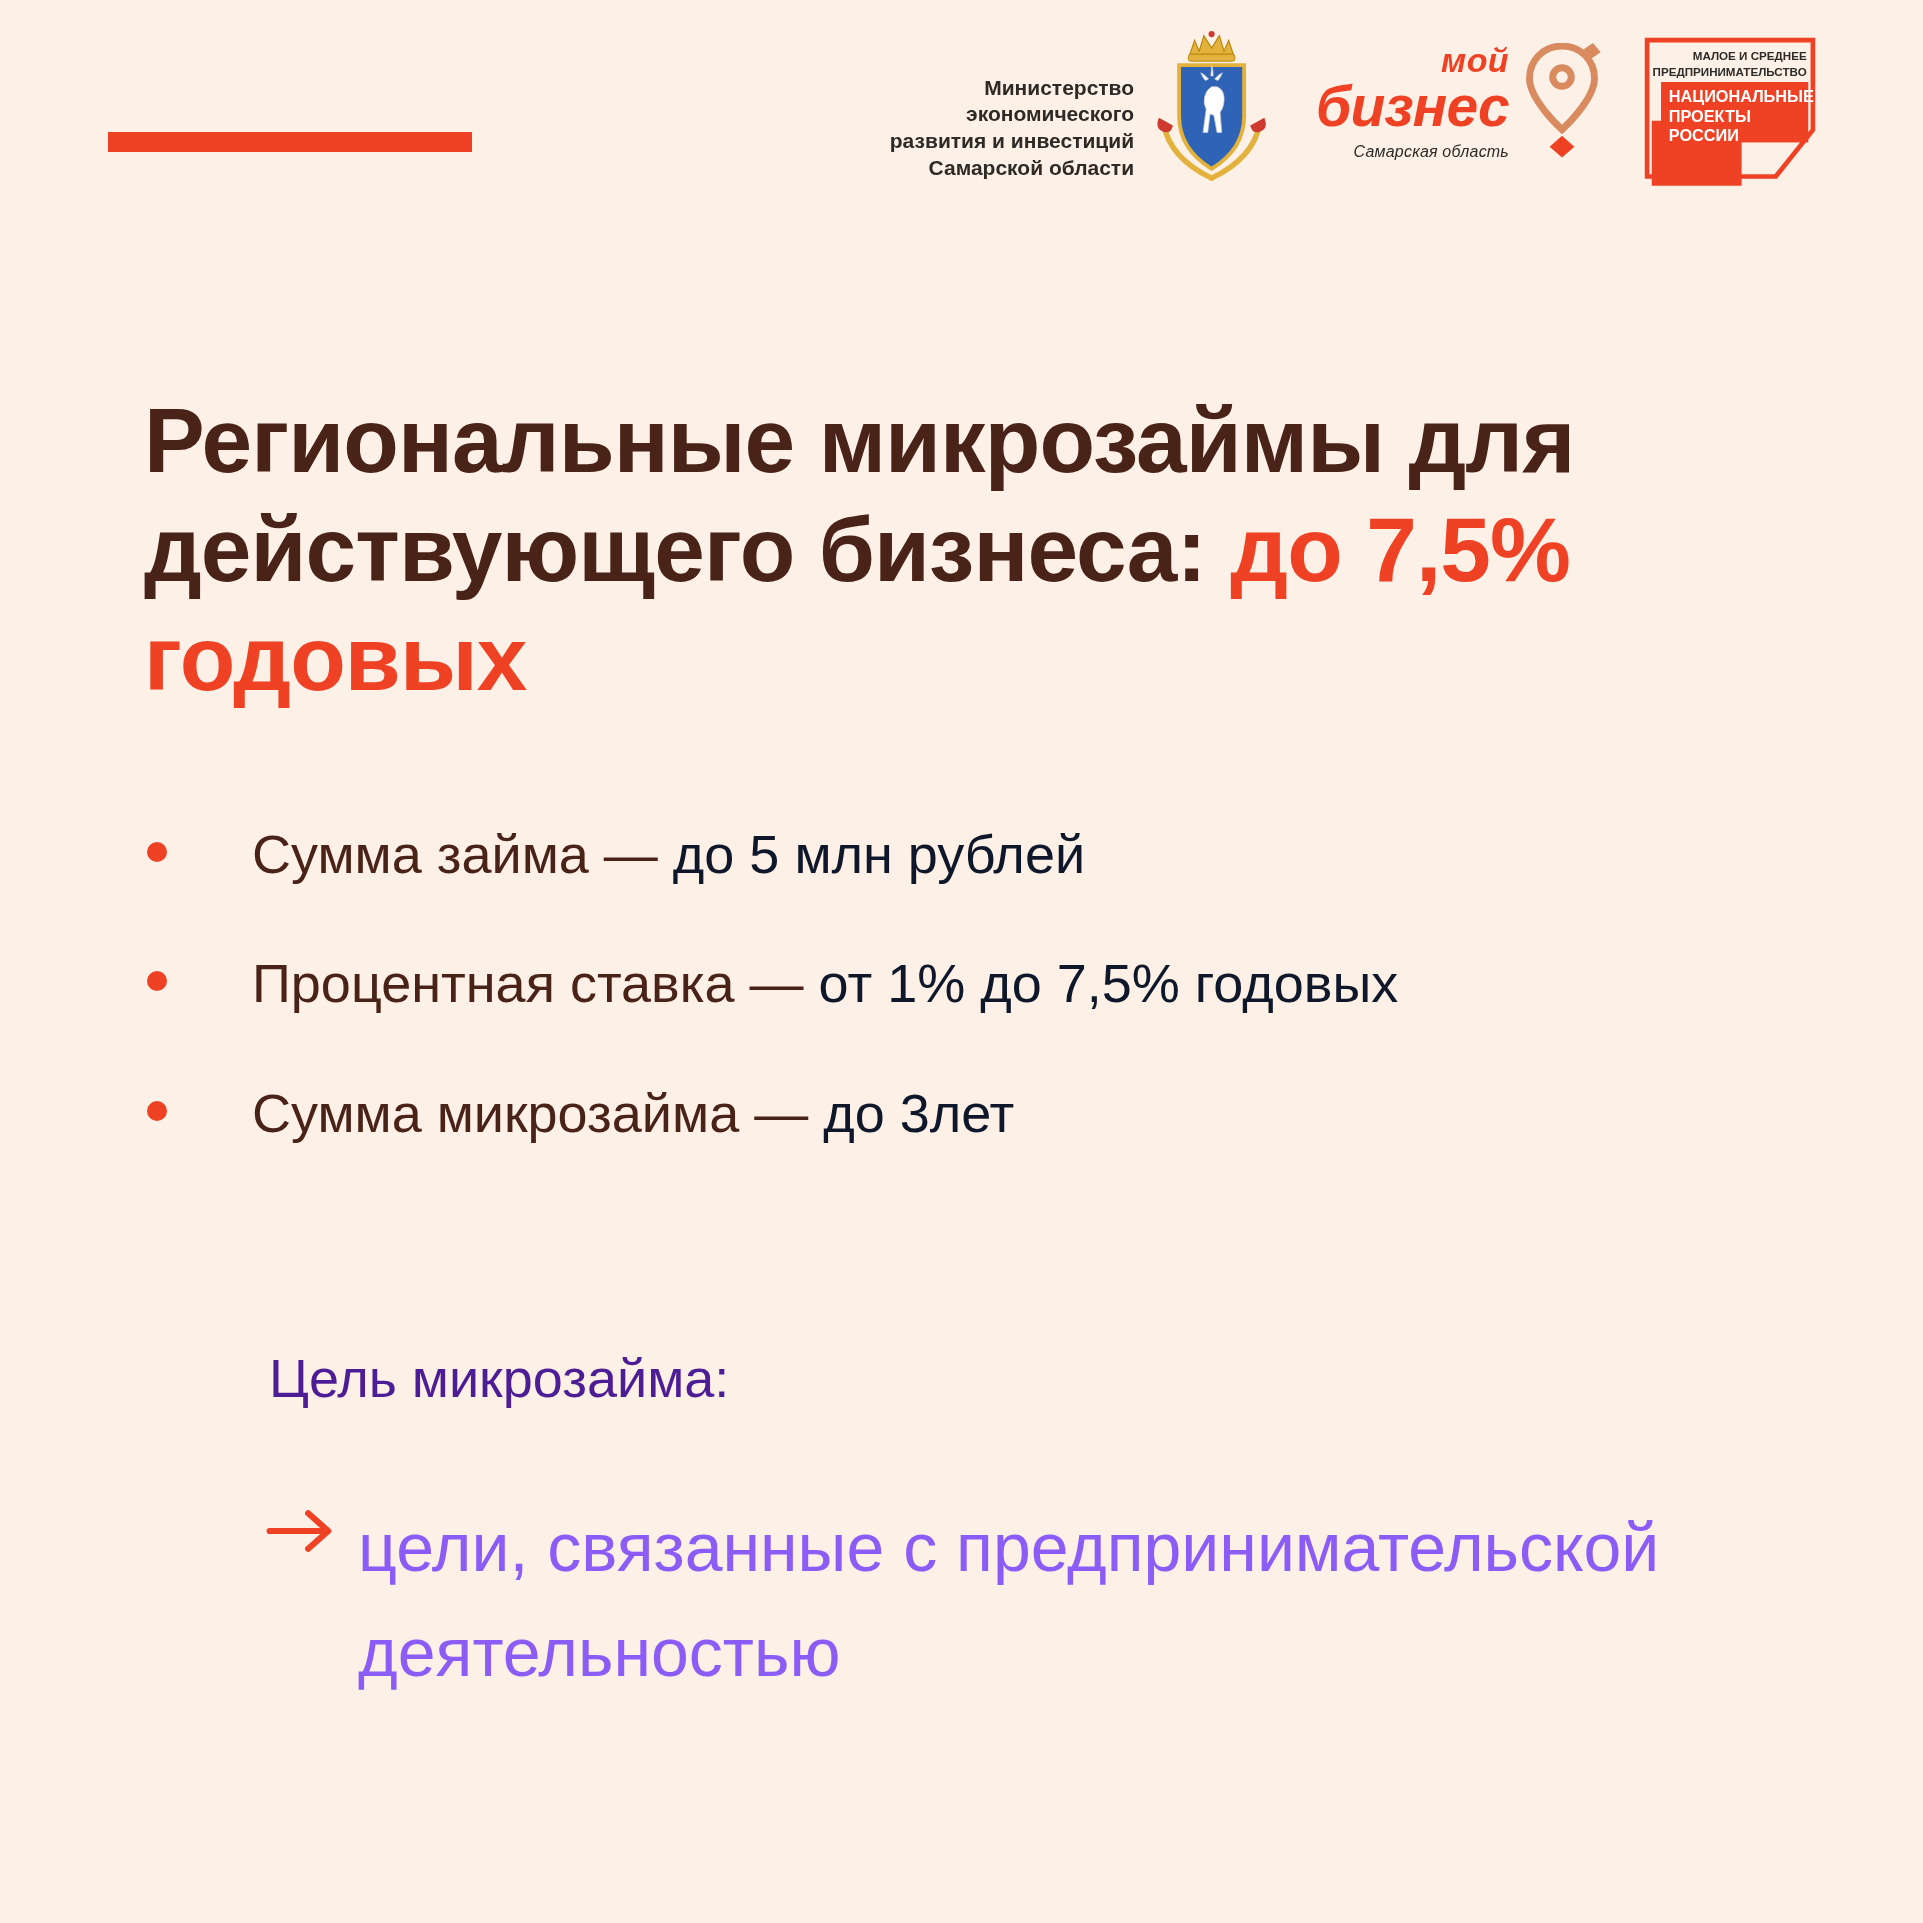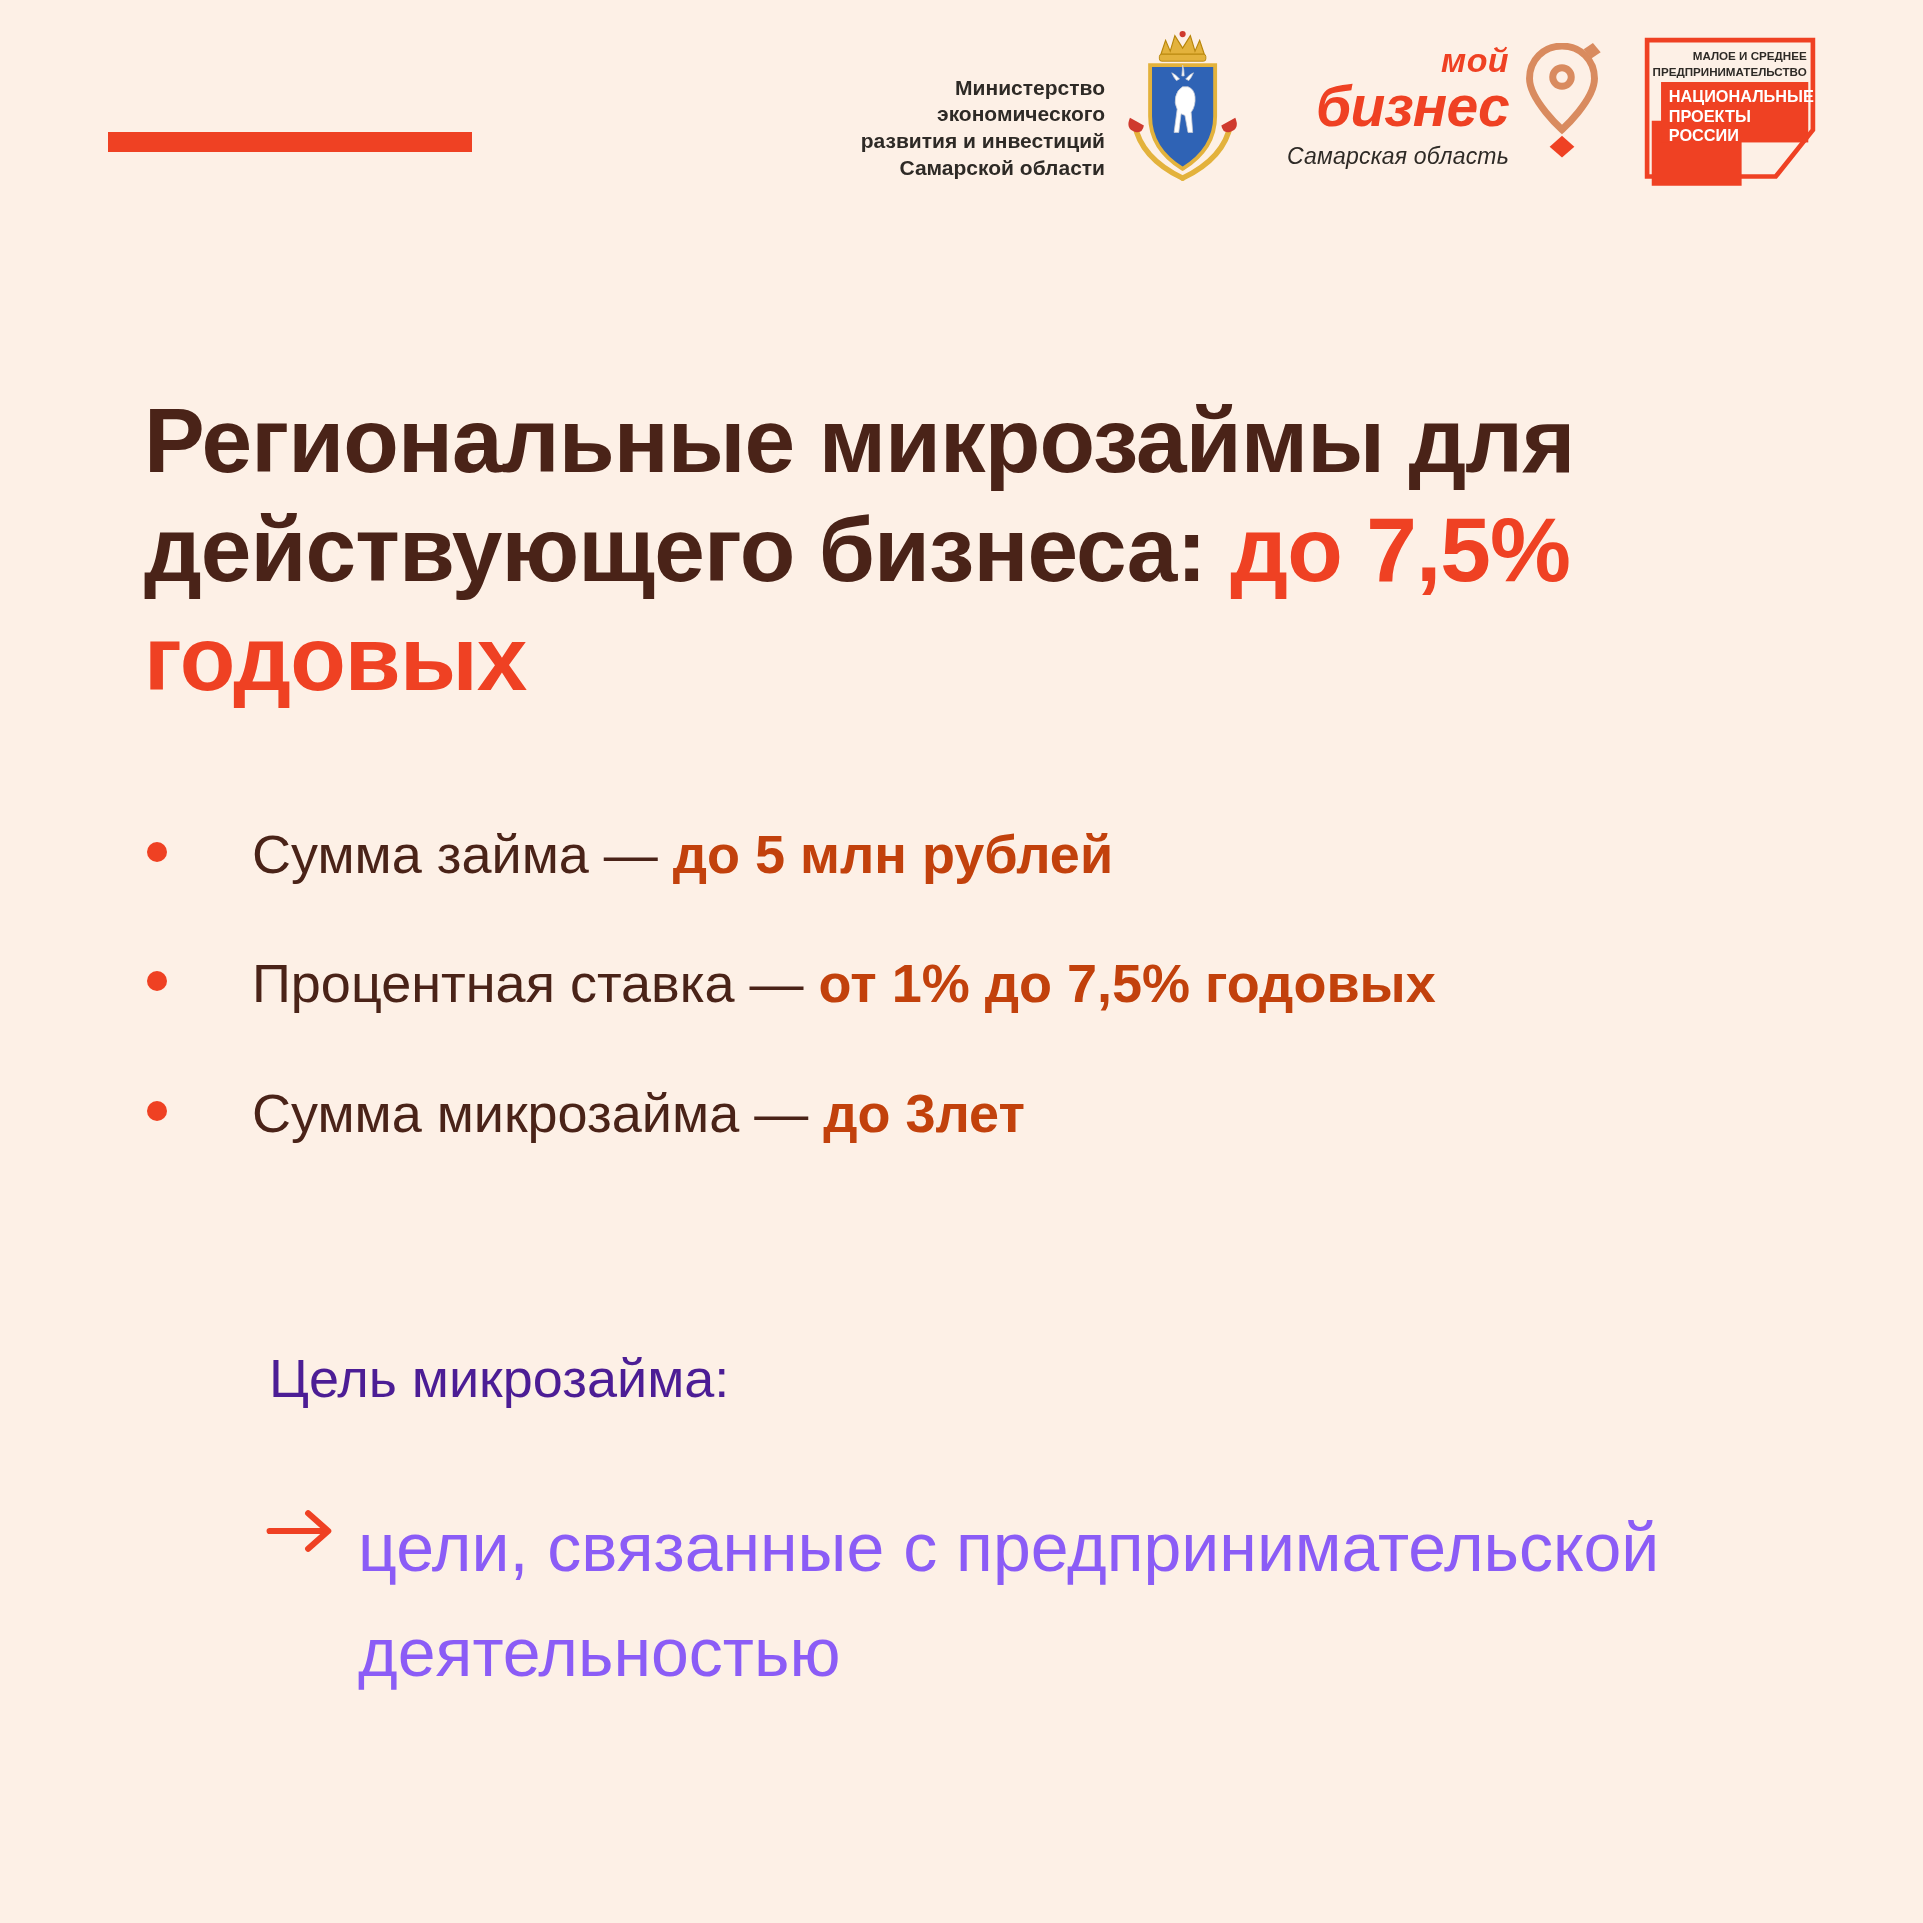--- a/index.html
+++ b/index.html
@@ -82,21 +82,21 @@
     text-align: right;
   }
   .mybiz-biznes {
     font-size: 57px;
     font-weight: bold;
     color: #ef4123;
     line-height: 1.02;
     letter-spacing: -0.8px;
   }
   .mybiz-region {
-    font-size: 23px;
+    font-size: 16px;
     color: #2e2a26;
     margin-top: 7.7px;
     letter-spacing: 0.2px;
   }
   .pin {
     width: 84px;
     height: 116px;
     position: relative;
   }
 
@@ -144,22 +144,22 @@
     position: relative;
     top: -11px;
   }
   .bullet-text {
     font-size: 54px;
     line-height: 1.1;
     color: #4a2318;
     white-space: nowrap;
   }
   .bullet-text b {
-    color: #c2410c;
-    font-weight: bold;
+    color: #0f172a;
+    font-weight: normal;
   }
 
   .purpose-label {
     position: absolute;
     left: 269px;
     top: 1347px;
     font-size: 54px;
     color: #4c1d95;
   }
 

